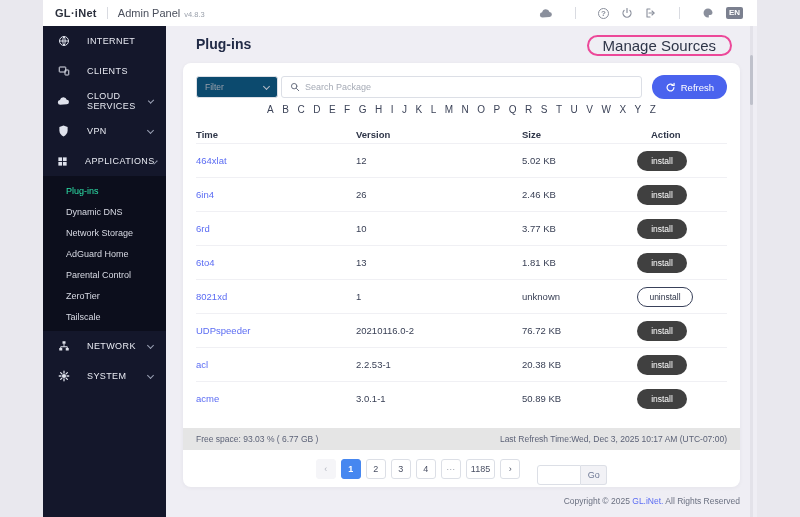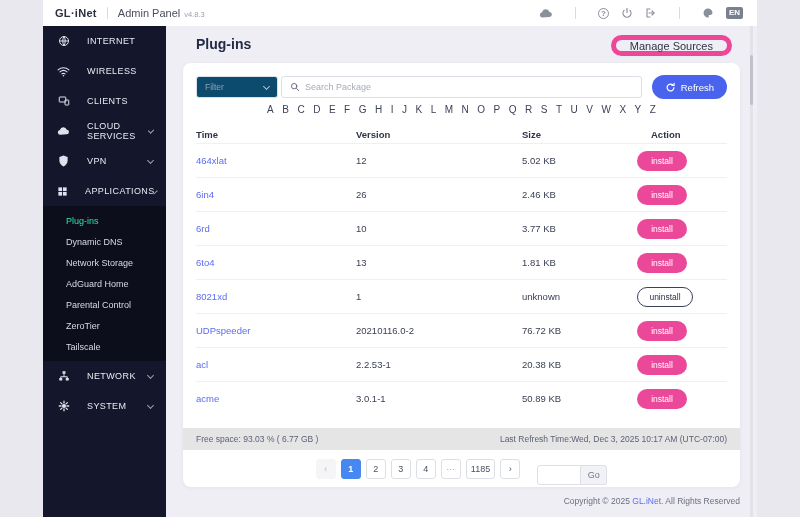--- a/index.html
+++ b/index.html
@@ -57,22 +57,22 @@
   .sub-item.active { color:#2de0a8; }
 
   
   .content {
     position:absolute; left:166px; top:26px; width:591px; height:491px;
     background:#efeef4;
   }
   .page-title { position:absolute; left:30px; top:10px; font-size:14px; font-weight:bold; color:#222b47; }
   .manage-btn {
     position:absolute; right:25px; top:9px; height:21px; padding:0 14px;
-    border:5px solid #ec4899; border-radius:11px; background:transparent;
-    font-size:11px; color:#2e3548; display:flex; align-items:center; cursor:pointer;
+    border:2px solid #ec4899; border-radius:11px; background:transparent;
+    font-size:15px; color:#2e3548; display:flex; align-items:center; cursor:pointer;
     font-family:inherit;
   }
 
   .card {
     position:absolute; left:17px; top:37px; width:557px; height:424px;
     background:#fff; border-radius:8px; box-shadow:0 1px 4px rgba(30,30,60,.05);
   }
 
   
   .toolbar { position:absolute; left:13px; right:13px; top:12px; height:24px; display:flex; align-items:center; }
@@ -107,21 +107,21 @@
   .tbl { position:absolute; left:13px; right:13px; top:62px; }
   .tbl-header, .tbl-row {
     display:grid; grid-template-columns:160px 166px 115px 90px; align-items:center;
   }
   .tbl-header { height:18px; font-size:9.5px; font-weight:bold; color:#2e3548; }
   .tbl-row { height:34px; border-top:1px solid #f0f0f4; font-size:9.5px; color:#3a4156; }
   .th-action { padding-left:14px; }
   .cell-name { color:#5b6cf3; cursor:pointer; }
   .cell-action { display:flex; }
   .btn-install {
-    width:50px; height:20px; border:none; border-radius:10px; background:#ec4899;
+    width:50px; height:20px; border:none; border-radius:10px; background:#404040;
     color:#fff; font-size:8.5px; cursor:pointer; font-family:inherit;
   }
   .btn-uninstall {
     width:56px; height:20px; border:1px solid #39415a; border-radius:10px; background:#fff;
     color:#2e3548; font-size:8.5px; cursor:pointer; font-family:inherit;
   }
 
   
   .status-bar {
     position:absolute; left:0; right:0; top:365px; height:22px; background:#e5e5e5;
@@ -210,31 +210,20 @@
   <div class="side-item">
     <span class="s-icon">
       <svg width="12" height="12" viewBox="0 0 24 24" fill="none" stroke="currentColor" stroke-width="2">
           <circle cx="12" cy="12" r="9"></circle>
           <path d="M3 12h18M12 3c3.2 3.6 3.2 14.4 0 18M12 3c-3.2 3.6-3.2 14.4 0 18"></path>
         </svg>
     </span>
     <span class="side-label">INTERNET</span>
   </div>
 
-  <div class="side-item">
-    <span class="s-icon">
-      <svg width="13" height="11" viewBox="0 0 24 20" fill="none" stroke="currentColor" stroke-width="2" stroke-linecap="round">
-          <path d="M2 7a15 15 0 0 1 20 0"></path>
-          <path d="M5.5 10.8a10 10 0 0 1 13 0"></path>
-          <path d="M9 14.5a5 5 0 0 1 6 0"></path>
-          <circle cx="12" cy="17.8" r="1.4" fill="currentColor" stroke="none"></circle>
-        </svg>
-    </span>
-    <span class="side-label">WIRELESS</span>
-  </div>
 
   <div class="side-item">
     <span class="s-icon">
       <svg width="12" height="12" viewBox="0 0 24 24" fill="none" stroke="currentColor" stroke-width="2">
           <rect x="2.5" y="4" width="13" height="10" rx="1"></rect>
           <rect x="14" y="10" width="7.5" height="10" rx="1"></rect>
         </svg>
     </span>
     <span class="side-label">CLIENTS</span>
   </div>

